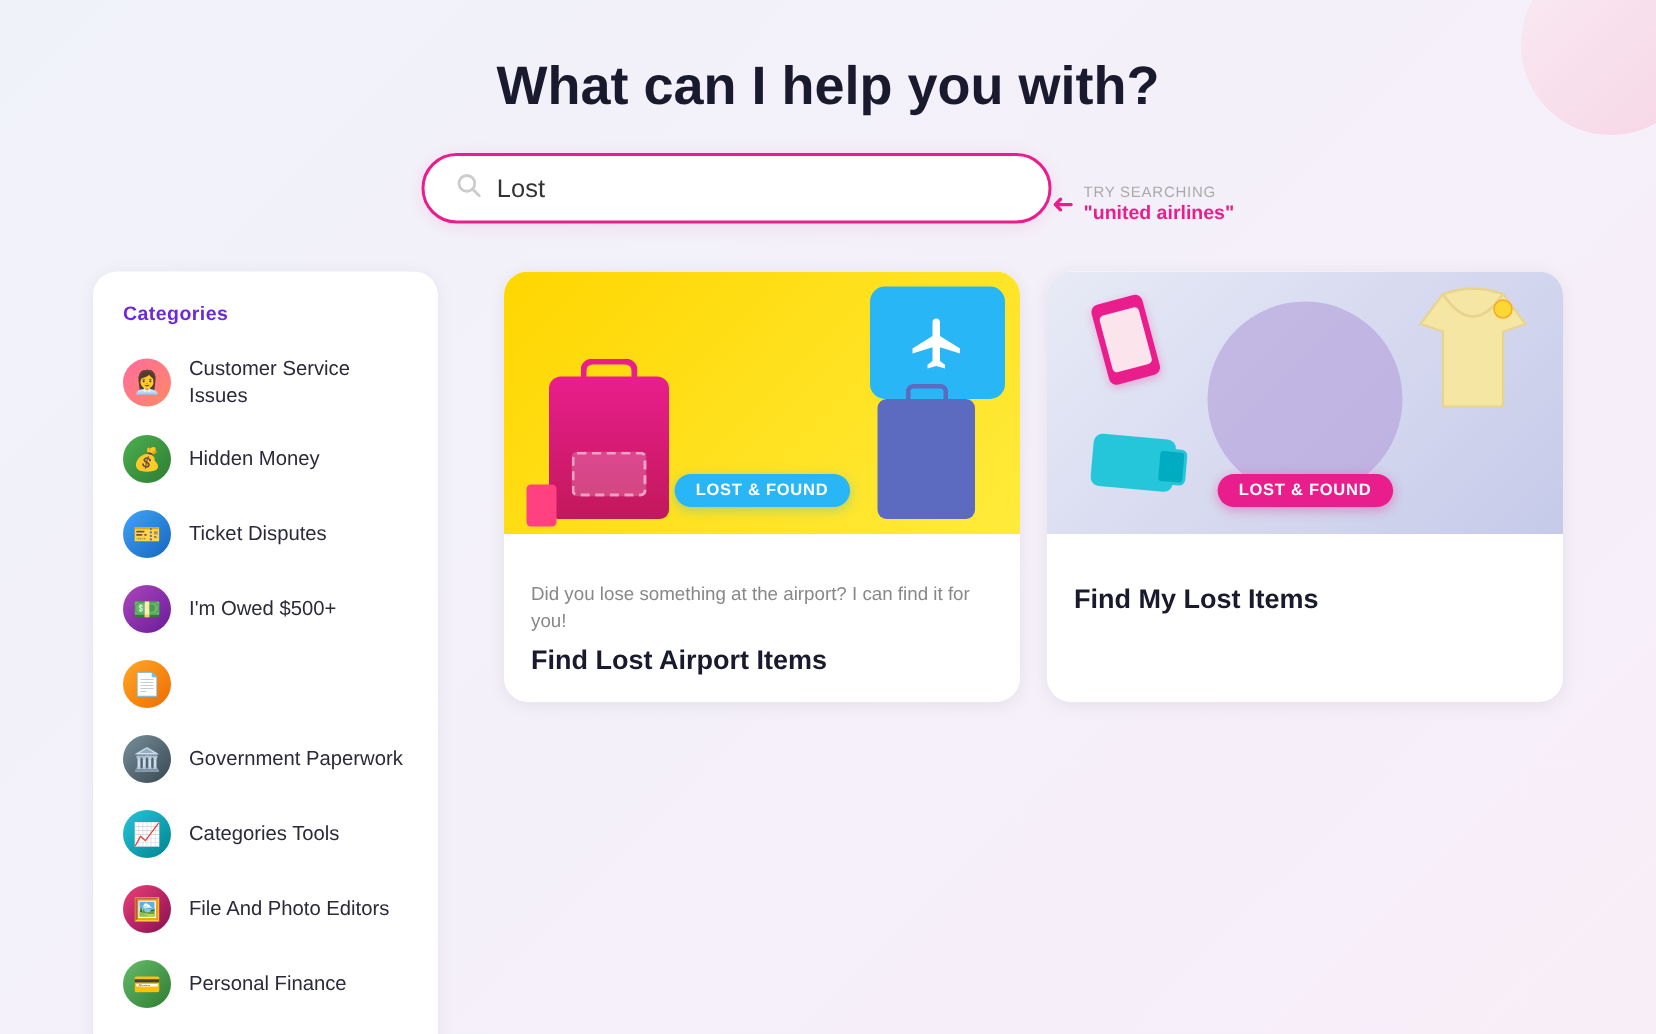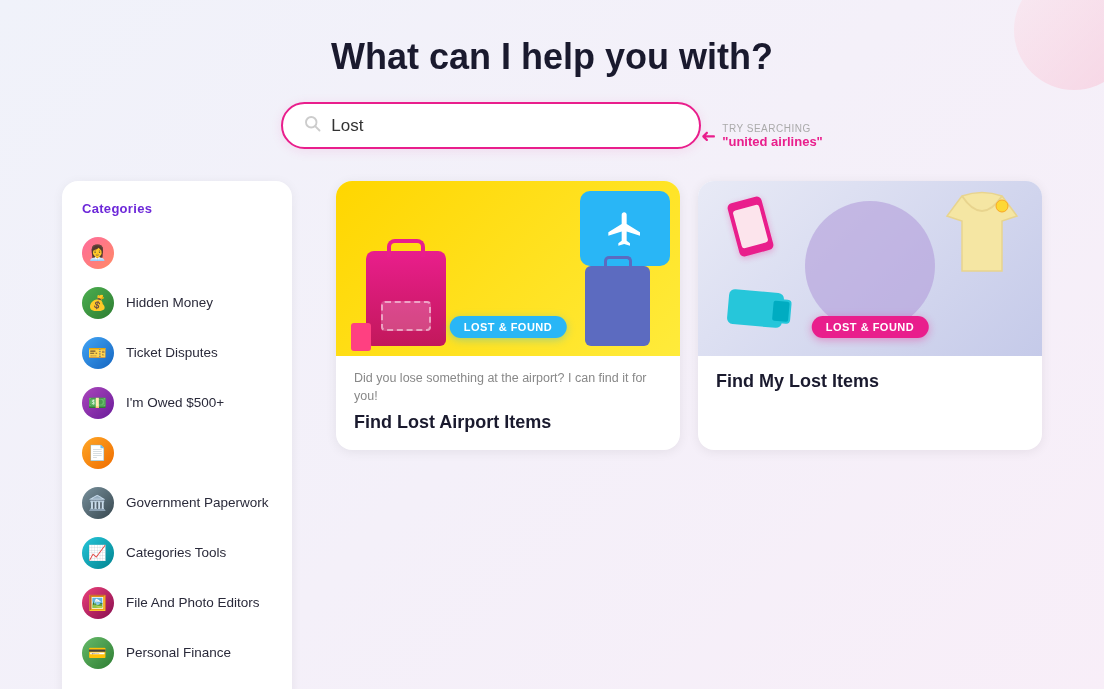--- a/index.html
+++ b/index.html
@@ -375,21 +375,21 @@
       padding: 5px 14px;
       border-radius: 20px;
       white-space: nowrap;
       letter-spacing: 0.5px;
       text-transform: uppercase;
       z-index: 2;
       box-shadow: 0 2px 8px rgba(233,30,140,0.4);
     }
 
     .card-body {
-      padding: 14px 18px 16px;
+      padding: 32px 18px 16px;
     }
 
     .card-desc {
       font-size: 12.5px;
       color: #888;
       margin-bottom: 6px;
       line-height: 1.4;
     }
 
     .card-title {
@@ -439,20 +439,21 @@
   </div>
 
   <div class="content-row">
 
     <div class="sidebar">
       <div class="sidebar-title">Categories</div>
 
       <div id="sidebar-items">
           <div class="sidebar-item">
             <div class="sidebar-icon icon-cs">👩‍💼</div>
+            <span class="sidebar-label">Customer Service Issues</span>
           </div>
           <div class="sidebar-item">
             <div class="sidebar-icon icon-hm">💰</div>
             <span class="sidebar-label">Hidden Money</span>
           </div>
           <div class="sidebar-item">
             <div class="sidebar-icon icon-td">🎫</div>
             <span class="sidebar-label">Ticket Disputes</span>
           </div>
           <div class="sidebar-item">

